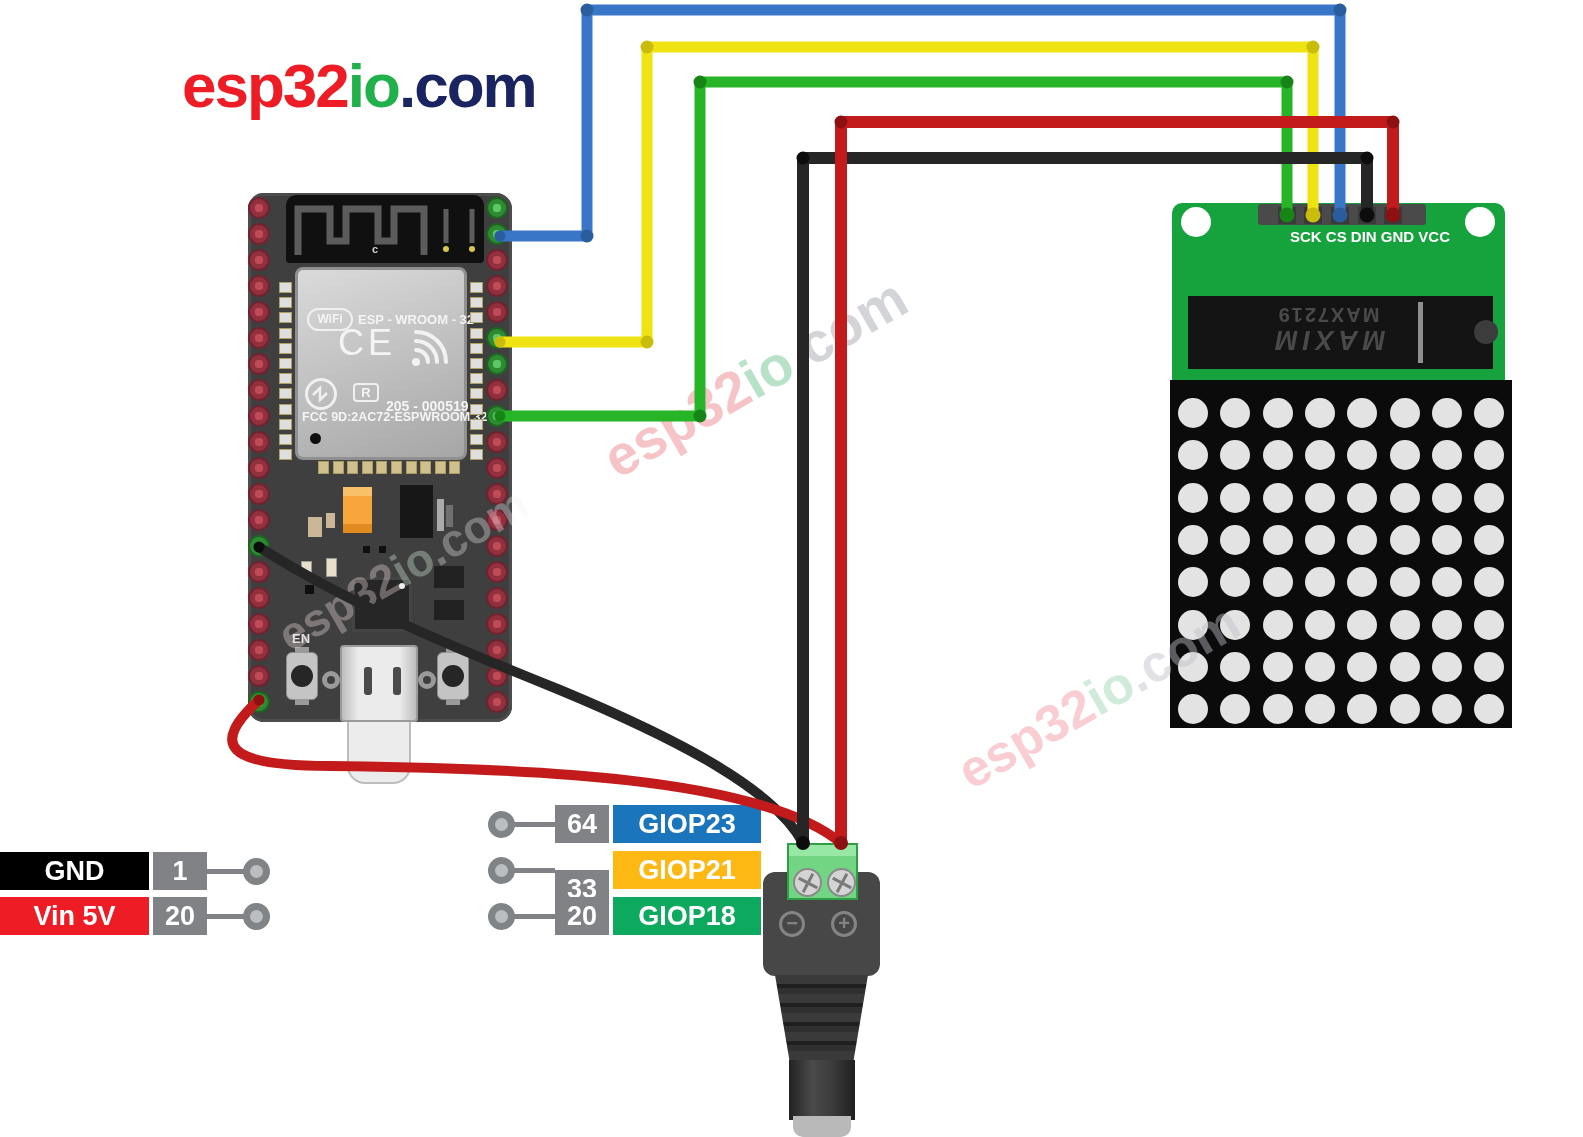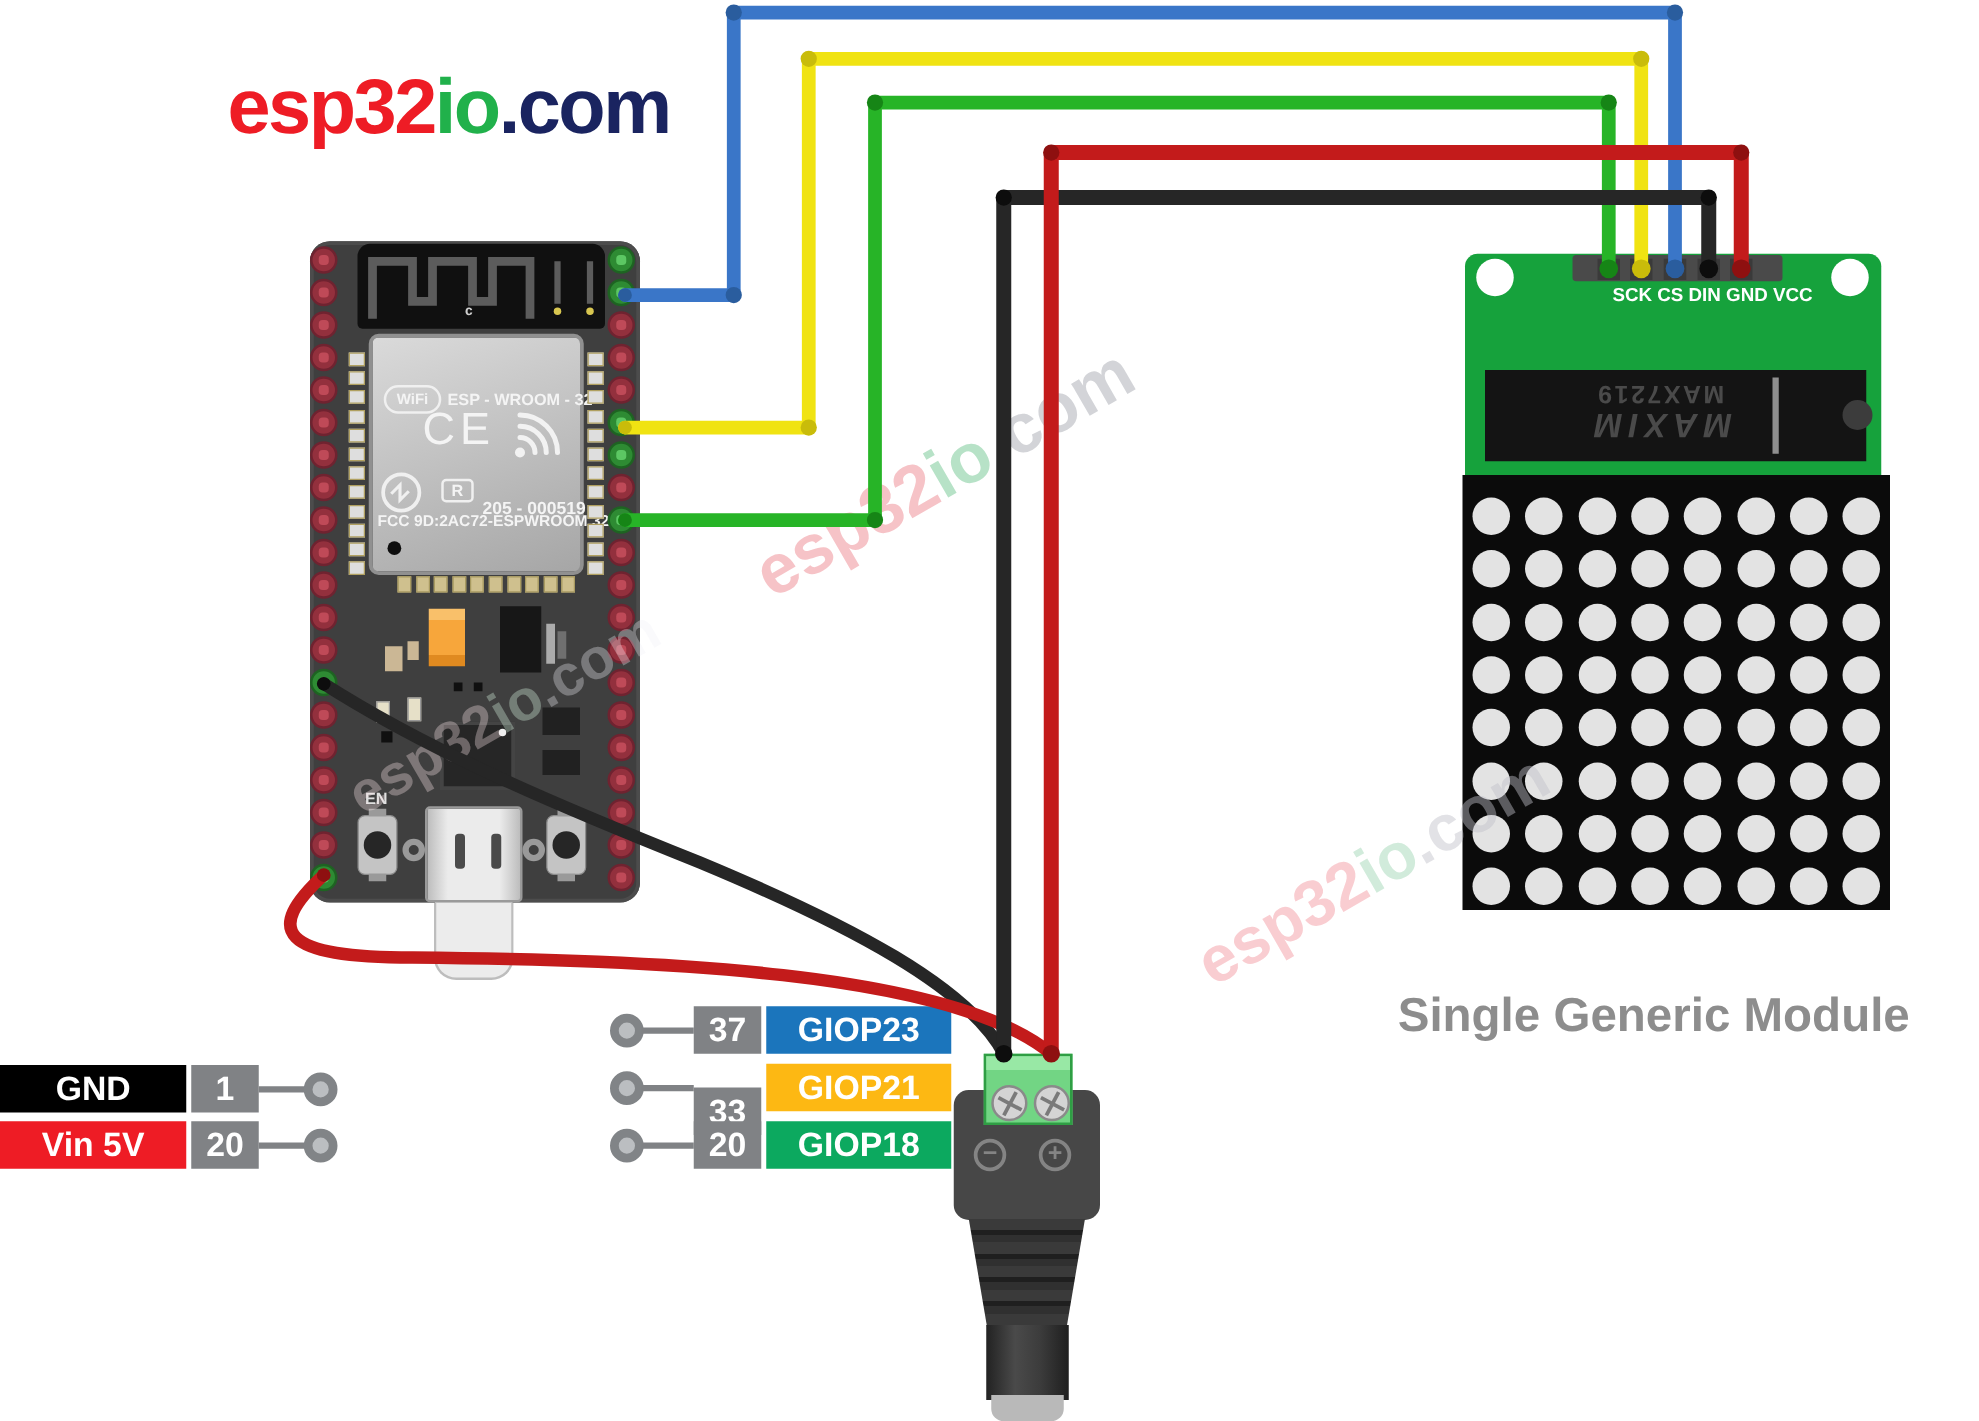--- a/index.html
+++ b/index.html
@@ -371,38 +371,37 @@
       <div class="led" style="left: 304.1px; top: 271.8px;"></div>
       <div class="led" style="left: 8px; top: 314.1px;"></div>
       <div class="led" style="left: 50.3px; top: 314.1px;"></div>
       <div class="led" style="left: 92.6px; top: 314.1px;"></div>
       <div class="led" style="left: 134.9px; top: 314.1px;"></div>
       <div class="led" style="left: 177.2px; top: 314.1px;"></div>
       <div class="led" style="left: 219.5px; top: 314.1px;"></div>
       <div class="led" style="left: 261.8px; top: 314.1px;"></div>
       <div class="led" style="left: 304.1px; top: 314.1px;"></div>
     </div>
-  <div class="module-caption" style="color: rgb(141, 141, 141);">Single Generic Module</div>
 
   <div>
     <div class="lbl-chip" style="left: 0px; top: 852px; width: 149px; background: rgb(0, 0, 0);">GND</div>
     <div class="num-chip" style="left:153px;top:852px;">1</div>
     <div class="lead" style="left:207px;top:869px;width:38px;"></div>
     <div class="lead-dot" style="left:243px;top:858px;"></div>
 
     <div class="lbl-chip" style="left: 0px; top: 897px; width: 149px; background: rgb(238, 28, 37);">Vin 5V</div>
     <div class="num-chip" style="left:153px;top:897px;">20</div>
     <div class="lead" style="left:207px;top:914px;width:38px;"></div>
     <div class="lead-dot" style="left:243px;top:903px;"></div>
   </div>
 
   <div>
     <div class="lead-dot" style="left:488px;top:811px;"></div>
     <div class="lead" style="left:513px;top:822px;width:42px;"></div>
-    <div class="num-chip" style="left:555px;top:805px;">37</div>
+    <div class="num-chip" style="left:555px;top:805px;">64</div>
     <div class="lbl-chip gpio-chip" style="left: 613px; top: 805px; width: 148px; background: rgb(27, 117, 188);">GIOP23</div>
 
     <div class="lead-dot" style="left:488px;top:857px;"></div>
     <div class="lead" style="left:513px;top:868px;width:42px;"></div>
     <div class="num-chip" style="left:555px;top:851px;margin-top:19px;">33</div>
     <div class="lbl-chip gpio-chip" style="left: 613px; top: 851px; width: 148px; background: rgb(253, 184, 19);">GIOP21</div>
 
     <div class="lead-dot" style="left:488px;top:903px;"></div>
     <div class="lead" style="left:513px;top:914px;width:42px;"></div>
     <div class="num-chip" style="left:555px;top:897px;">20</div>

